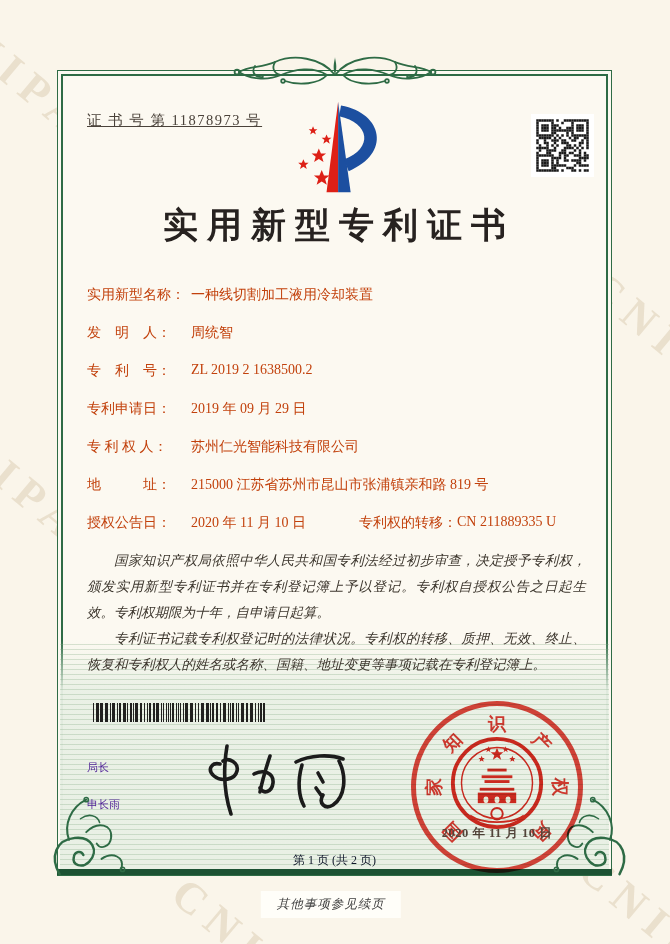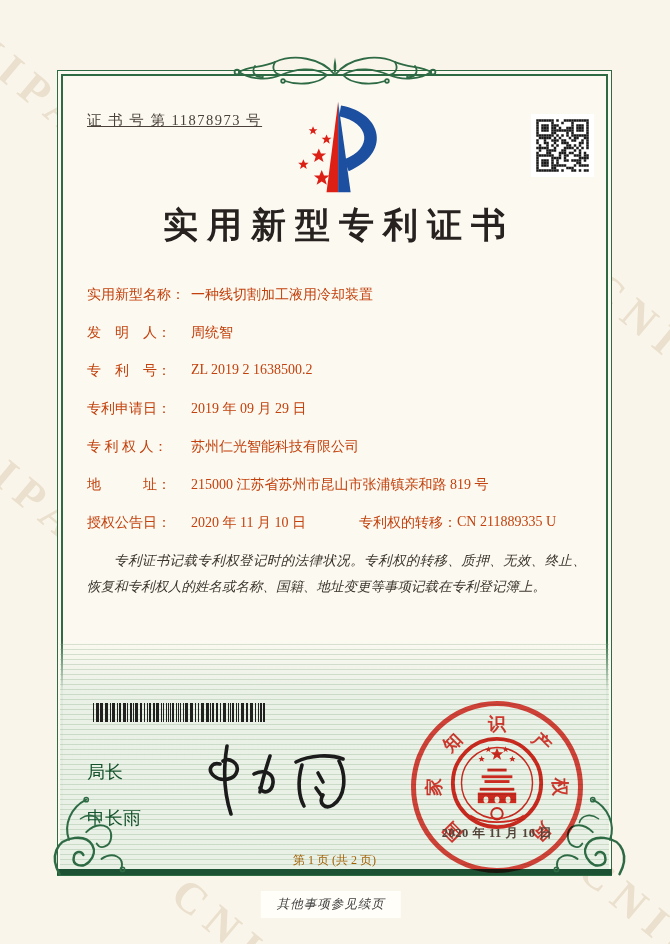--- a/index.html
+++ b/index.html
@@ -62,21 +62,21 @@
   .field-label2 { width:98px; flex:0 0 98px; white-space:nowrap; }
   
   .paragraphs {
     position:absolute; left:87px; top:548px; width:499px; z-index:3;
     font-size:13.5px; line-height:26px; color:#3b352c; text-align:justify;
     font-style:italic;
   }
   .paragraphs p { text-indent:2em; }
   
   .barcode { position:absolute; left:93px; top:703px; z-index:3; }
-  .director { position:absolute; left:87px; top:760px; z-index:3; font-size:18px; color:#14532d; }
+  .director { position:absolute; left:87px; top:760px; z-index:3; font-size:11px; color:#4c1d95; }
   .director .name { margin-top:22px; }
   .signature { position:absolute; left:190px; top:740px; z-index:3; }
   
   .seal {
     position:absolute; left:411px; top:701px; width:172px; height:172px; z-index:6;
     mix-blend-mode:multiply; opacity:0.95;
   }
   .seal-ring {
     position:absolute; inset:0; border:5px solid rgba(221,32,22,0.88); border-radius:50%;
   }
@@ -92,21 +92,21 @@
   .rc-5 { transform:translate(-50%,-50%) rotate(90deg)   translateY(-63px); }
   .rc-6 { transform:translate(-50%,-50%) rotate(135deg)  translateY(-63px); }
   .seal-emblem { position:absolute; left:38px; top:32px; }
   .seal-date {
     position:absolute; left:0; top:124px; width:100%; text-align:center;
     font-size:12.5px; font-weight:600; color:#533f36; letter-spacing:0.5px; z-index:2;
   }
   
   .page-info {
     position:absolute; left:57px; top:852px; width:555px; z-index:3;
-    text-align:center; font-size:12px; color:#a16207;
+    text-align:center; font-size:12px; color:#0f172a;
   }
   .continuation {
     position:absolute; left:50%; top:891px; transform:translateX(-53%);
     background:#fffef9; padding:5px 16px; z-index:3;
     font-size:12.5px; color:#404040; font-style:italic; letter-spacing:1px;
   }
 </style>
 </head>
 <body>
 
@@ -462,20 +462,21 @@
     </div>
     <div class="field-row">
       <span class="field-label">授权公告日：</span>
       <span class="field-value fixed">2020 年 11 月 10 日</span>
       <span class="field-label2">专利权的转移：</span>
       <span class="field-value">CN 211889335 U</span>
     </div>
   </div>
 
   <div class="paragraphs">
+    <p>国家知识产权局依照中华人民共和国专利法经过初步审查，决定授予专利权，颁发实用新型专利证书并在专利登记簿上予以登记。专利权自授权公告之日起生效。专利权期限为十年，自申请日起算。</p>
     <p>专利证书记载专利权登记时的法律状况。专利权的转移、质押、无效、终止、恢复和专利权人的姓名或名称、国籍、地址变更等事项记载在专利登记簿上。</p>
   </div>
 
   <svg class="barcode" width="175" height="19" viewBox="0 0 175 19">
       <rect x="0" y="0" width="1" height="19" fill="#21211f"></rect>
       <rect x="3" y="0" width="3" height="19" fill="#21211f"></rect>
       <rect x="7" y="0" width="3" height="19" fill="#21211f"></rect>
       <rect x="12" y="0" width="3" height="19" fill="#21211f"></rect>
       <rect x="17" y="0" width="1" height="19" fill="#21211f"></rect>
       <rect x="19" y="0" width="3" height="19" fill="#21211f"></rect>

